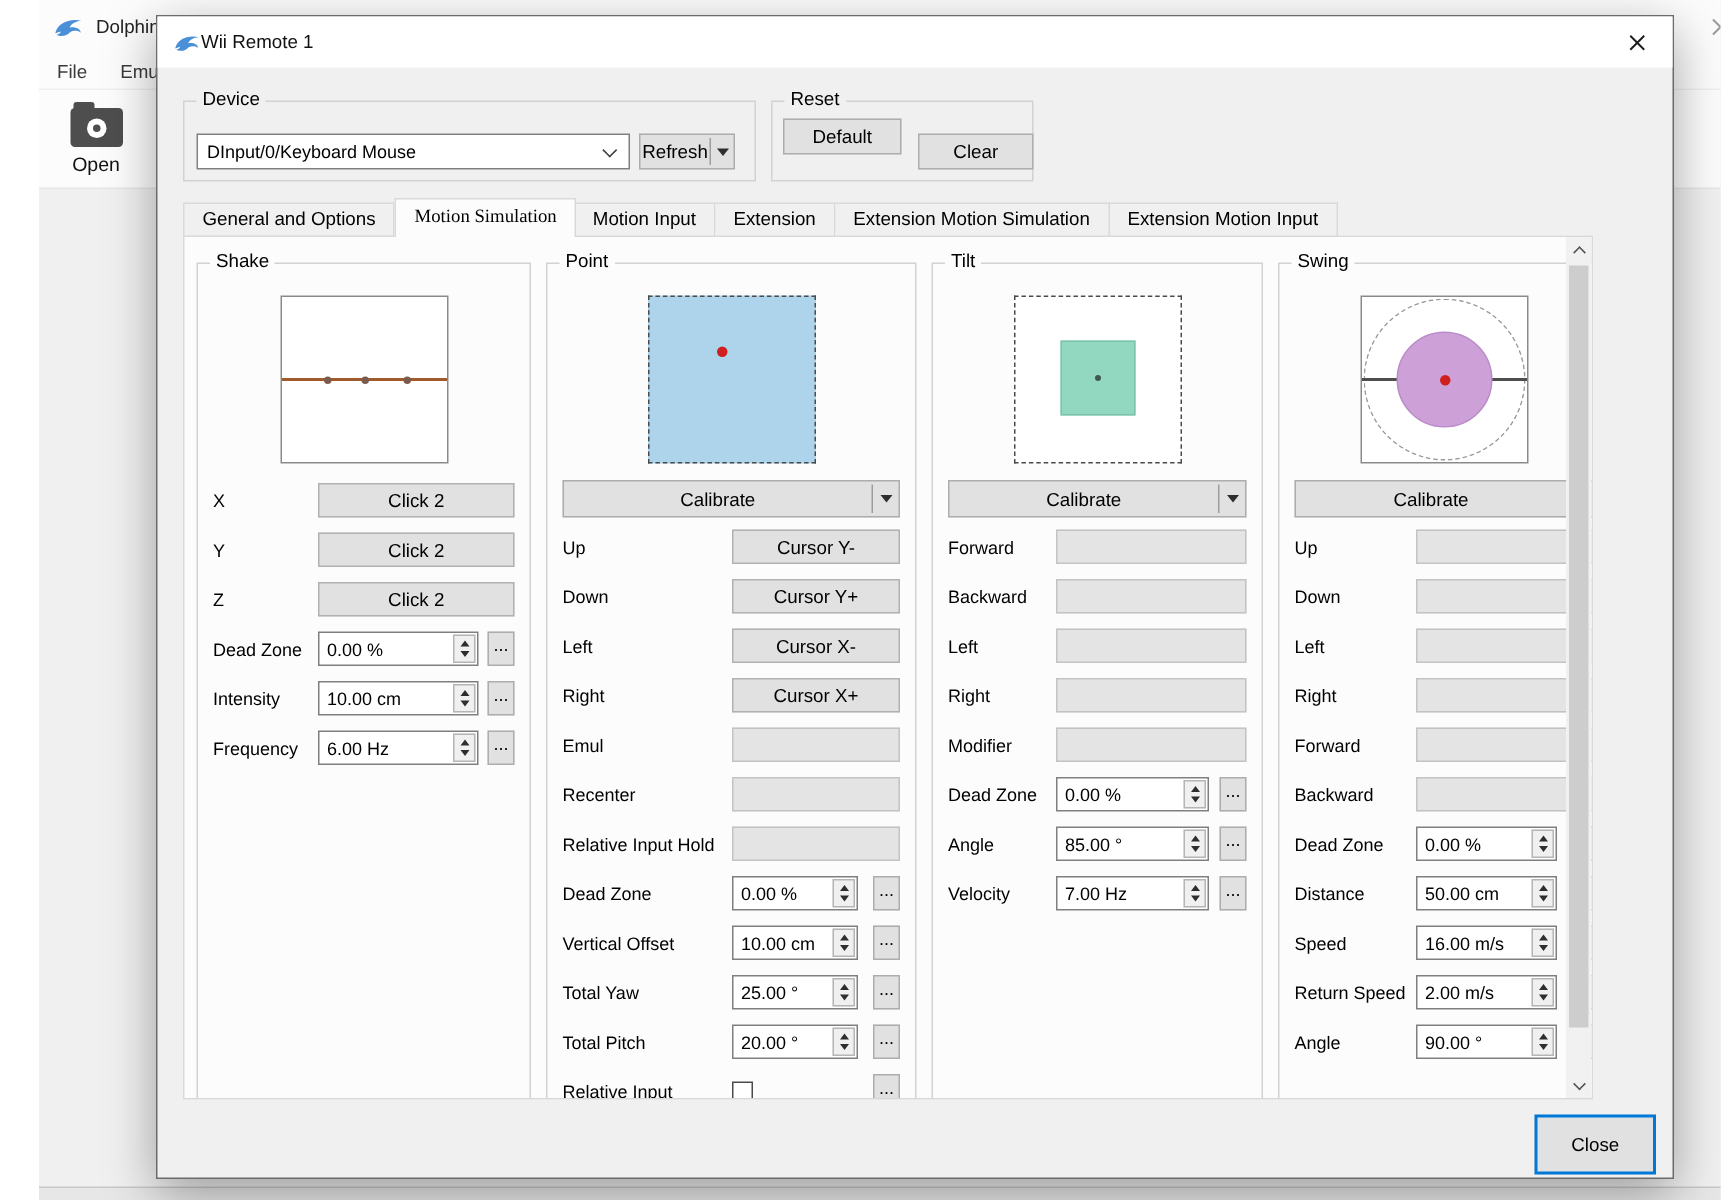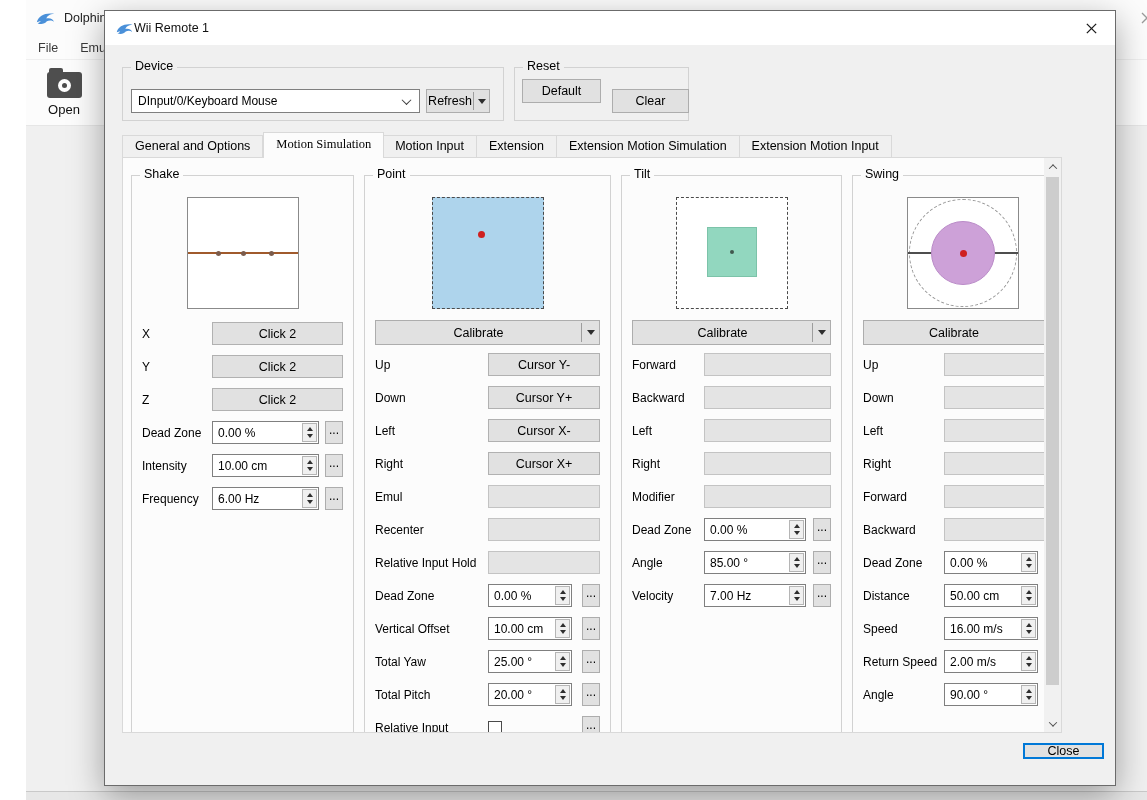--- a/index.html
+++ b/index.html
@@ -103,21 +103,21 @@
   .grp-shake .spin { width:107px; } .grp-point .spin { width:84px; }
   .grp-tilt .spin { width:102px; }  .grp-swing .spin { width:94px; }
   .sval { padding-left:5px; font-size:12px; white-space:nowrap; }
   .sbtns { width:15px; height:19px; margin-right:1px; border:1px solid #b5b5b5; background:#f0f0f0; display:flex; flex-direction:column; align-items:center; justify-content:space-evenly; flex:none; }
   .sbtns .tri-up { border-left-width:3.5px; border-right-width:3.5px; border-bottom-width:4px; }
   .sbtns .tri-down { border-left-width:3.5px; border-right-width:3.5px; border-top-width:4px; }
 
   .dots { width:18px; height:23px; flex:none; background:#e1e1e1; border:1px solid #adadad; font-size:12px; line-height:16px; text-align:center; }
   .checkbox { width:14px; height:14px; background:#fff; border:1px solid #4a4a4a; flex:none; }
 
-  .closebtn { position:absolute; left:918px; top:732px; width:81px; height:16px; background:#e1e1e1; border:2px solid var(--accent-focus); font-size:12.5px; display:flex; align-items:center; justify-content:center; }
+  .closebtn { position:absolute; left:918px; top:732px; width:81px; height:40px; background:#e1e1e1; border:2px solid var(--accent-focus); font-size:12.5px; display:flex; align-items:center; justify-content:center; }
 </style>
 </head>
 <body>
 
 <div class="screen">
 
   <div class="bgwin">
     <div class="bg-top">
       <div class="bg-title">
         <svg width="20" height="14" viewBox="0 0 24 16">

